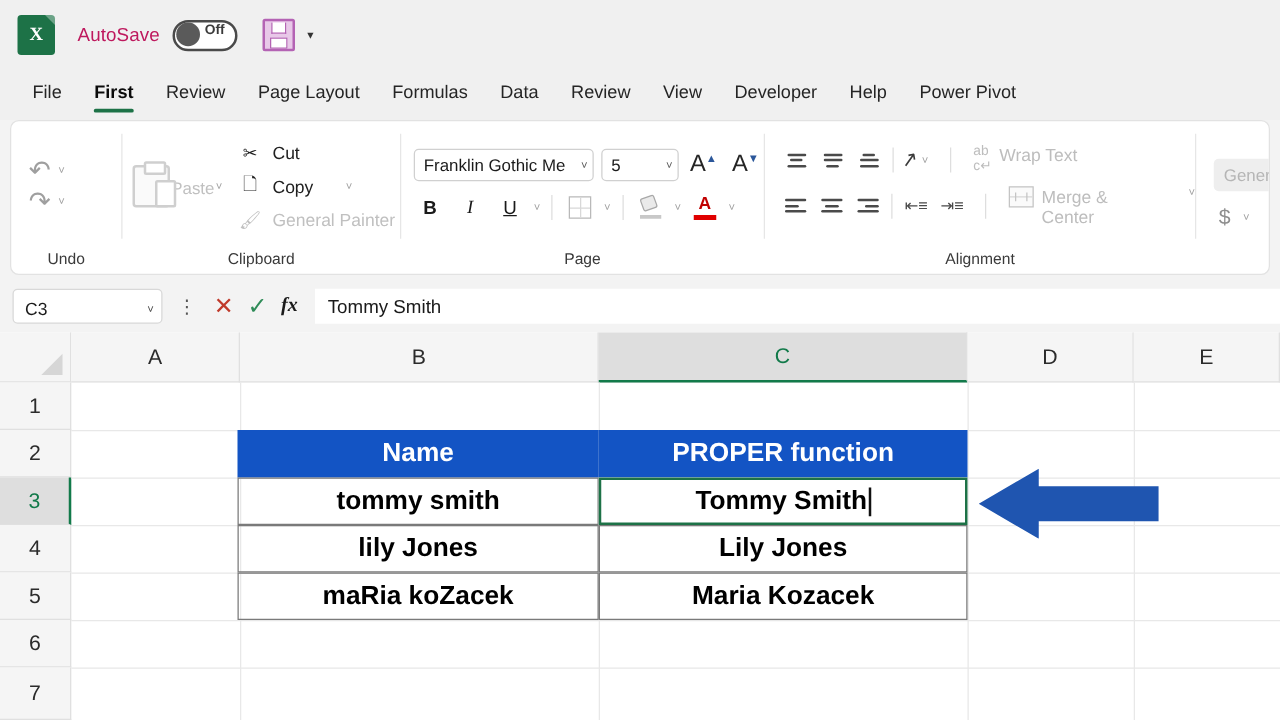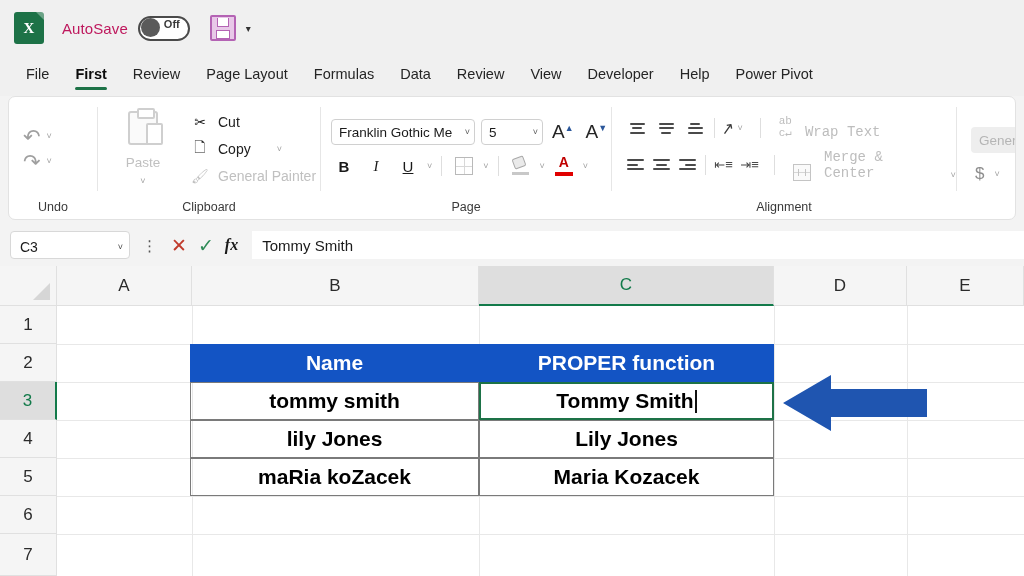--- a/index.html
+++ b/index.html
@@ -92,21 +92,21 @@
   
   .grp-undo { width:88px; }
   .undo-col { display:flex; flex-direction:column; gap:4px; padding-left:14px; }
   .undo-row { display:flex; align-items:center; gap:6px; }
   .arrow-ico { font-size:21px; color:#9f9f9f; line-height:1; }
   .mini-caret { font-size:9px; color:#9f9f9f; }
 
   
   .grp-clip { width:222px; }
   .paste-block {
-    width:74px; display:flex; flex-direction:column; align-items:center; gap:6px;
+    width:74px; display:flex; flex-direction:row; align-items:center; gap:1px;
     color:#b9b9b9; margin-left:8px;
   }
   .clipboard-ico {
     width:30px; height:34px; border:2px solid #cfcfcf; border-radius:3px;
     position:relative; background:#fafafa;
   }
   .clipboard-ico::before {
     content:""; position:absolute; left:7px; top:-5px; width:14px; height:7px;
     border:2px solid #cfcfcf; border-radius:2px; background:#fff;
   }
@@ -151,21 +151,21 @@
   
   .grp-align { width:344px; }
   .al-rows { display:flex; flex-direction:column; gap:9px; padding-left:12px; }
   .al-row { display:flex; align-items:center; gap:3px; }
   .al-ico { width:26px; height:22px; display:flex; flex-direction:column; justify-content:center;
     align-items:center; gap:2.5px; }
   .al-ico i { display:block; height:2px; background:#4a4a4a; border-radius:1px; }
   .orient-ico { font-size:16px; color:#3a3a3a; transform:rotate(-10deg); }
   .indent-ico { width:26px; height:20px; display:flex; align-items:center; justify-content:center;
     font-size:13px; color:#4a4a4a; }
-  .wrap-item { display:flex; align-items:flex-end; gap:13px; font-size:14px; color:#bdbdbd;font-family:Liberation Mono, monospace; }
+  .wrap-item { display:flex; align-items:flex-start; gap:6px; font-size:14px; color:#bdbdbd; }
   .ab-ico { font-size:11px; line-height:1.05; color:#bdbdbd; text-align:left; }
   .merge-ico { width:21px; height:17px; border:1.5px solid #c4c4c4; position:relative; background:#fafafa;}
   .merge-ico::before{content:"";position:absolute;left:0;right:0;top:50%;height:1px;background:#d6d6d6;}
   .merge-ico::after{content:"";position:absolute;left:4px;right:4px;top:4px;bottom:4px;border-left:1.5px solid #c4c4c4;border-right:1.5px solid #c4c4c4;}
 
   
   .grp-num { width:auto; flex:1; overflow:hidden; }
   .num-rows { display:flex; flex-direction:column; gap:11px; padding-left:14px; }
   .num-combo {
     height:26px; width:90px; border-radius:4px; background:#eeeeee;

